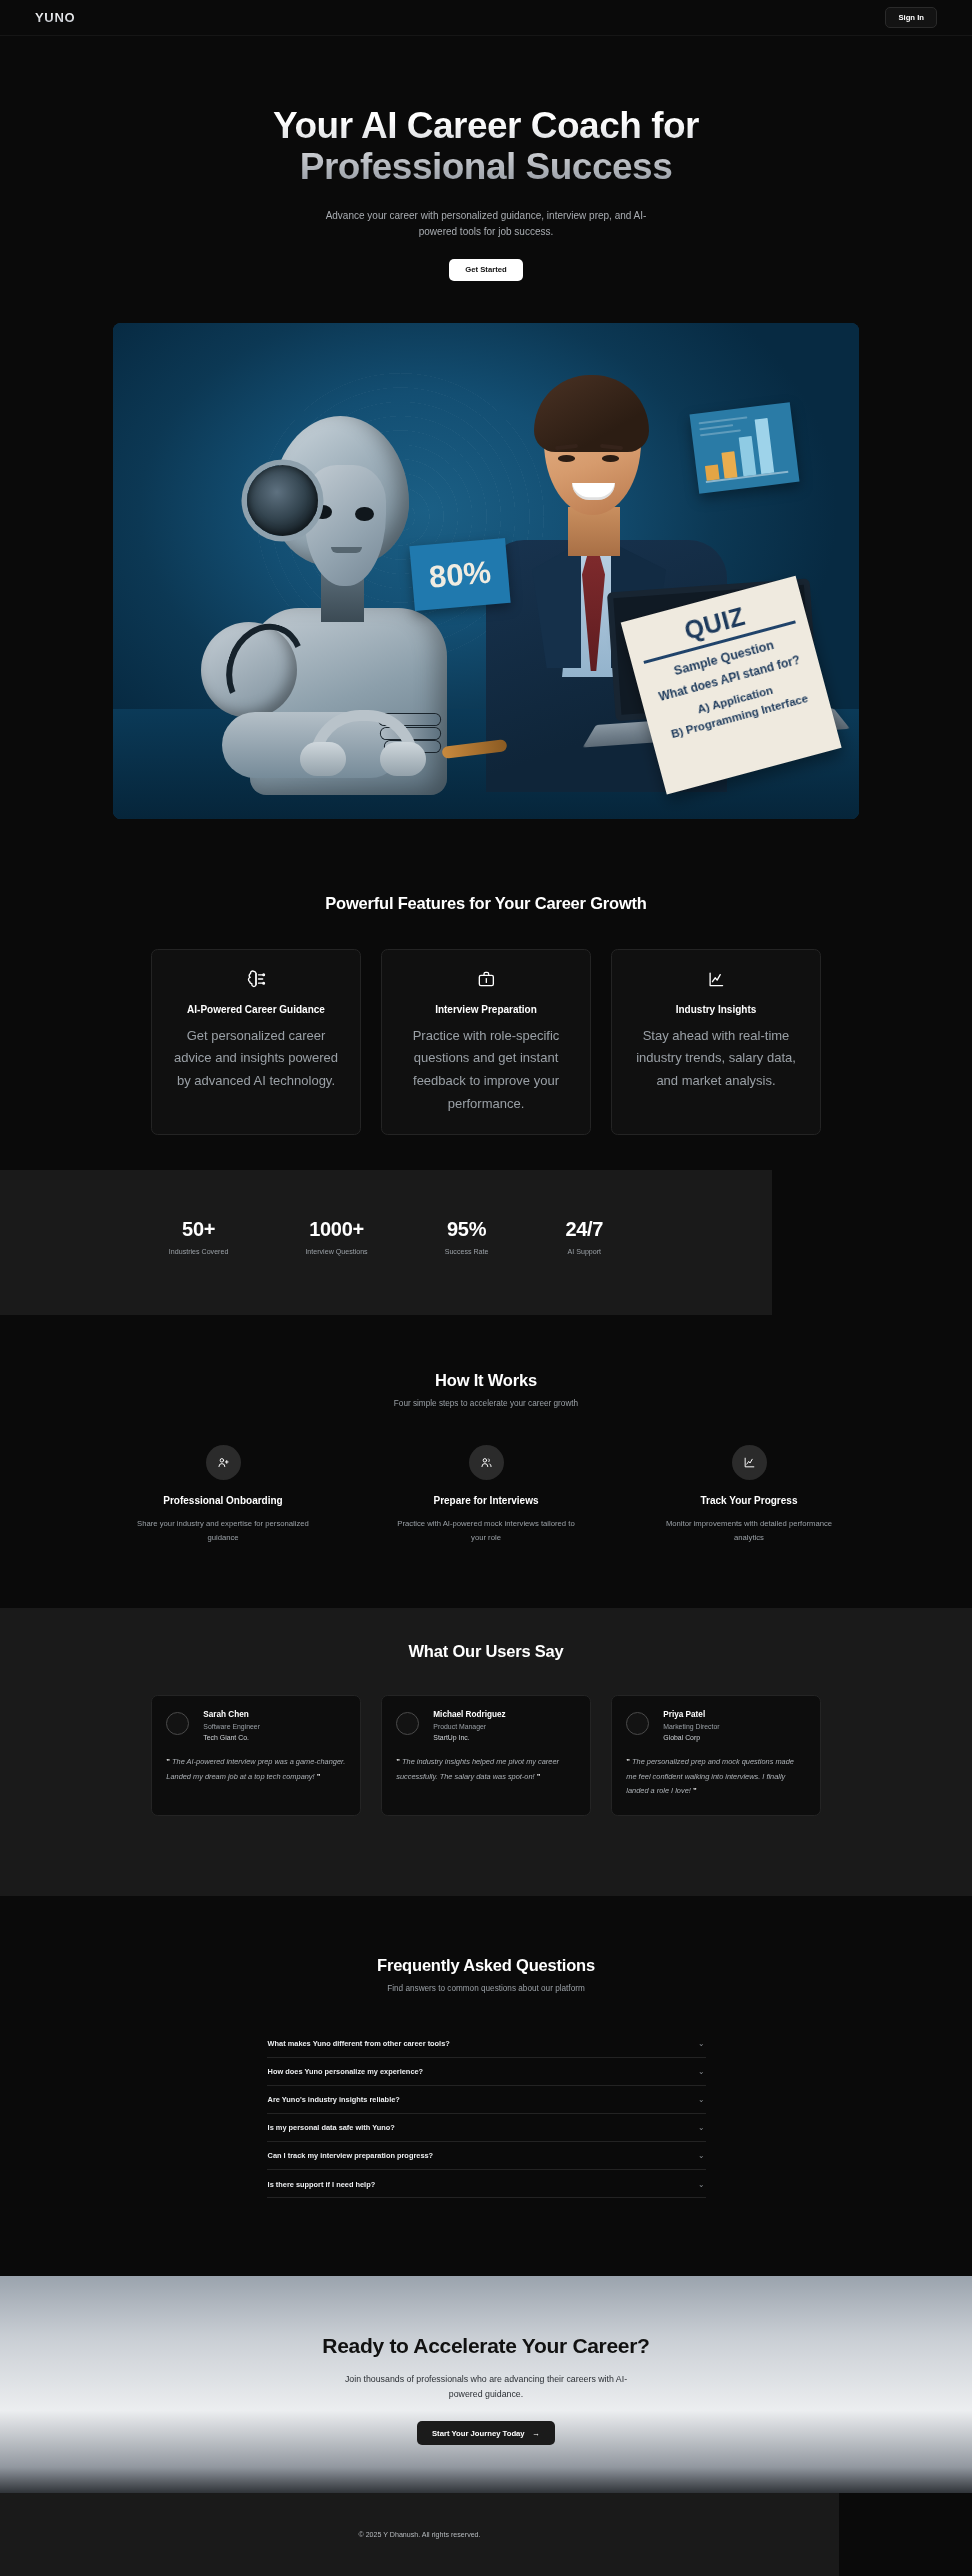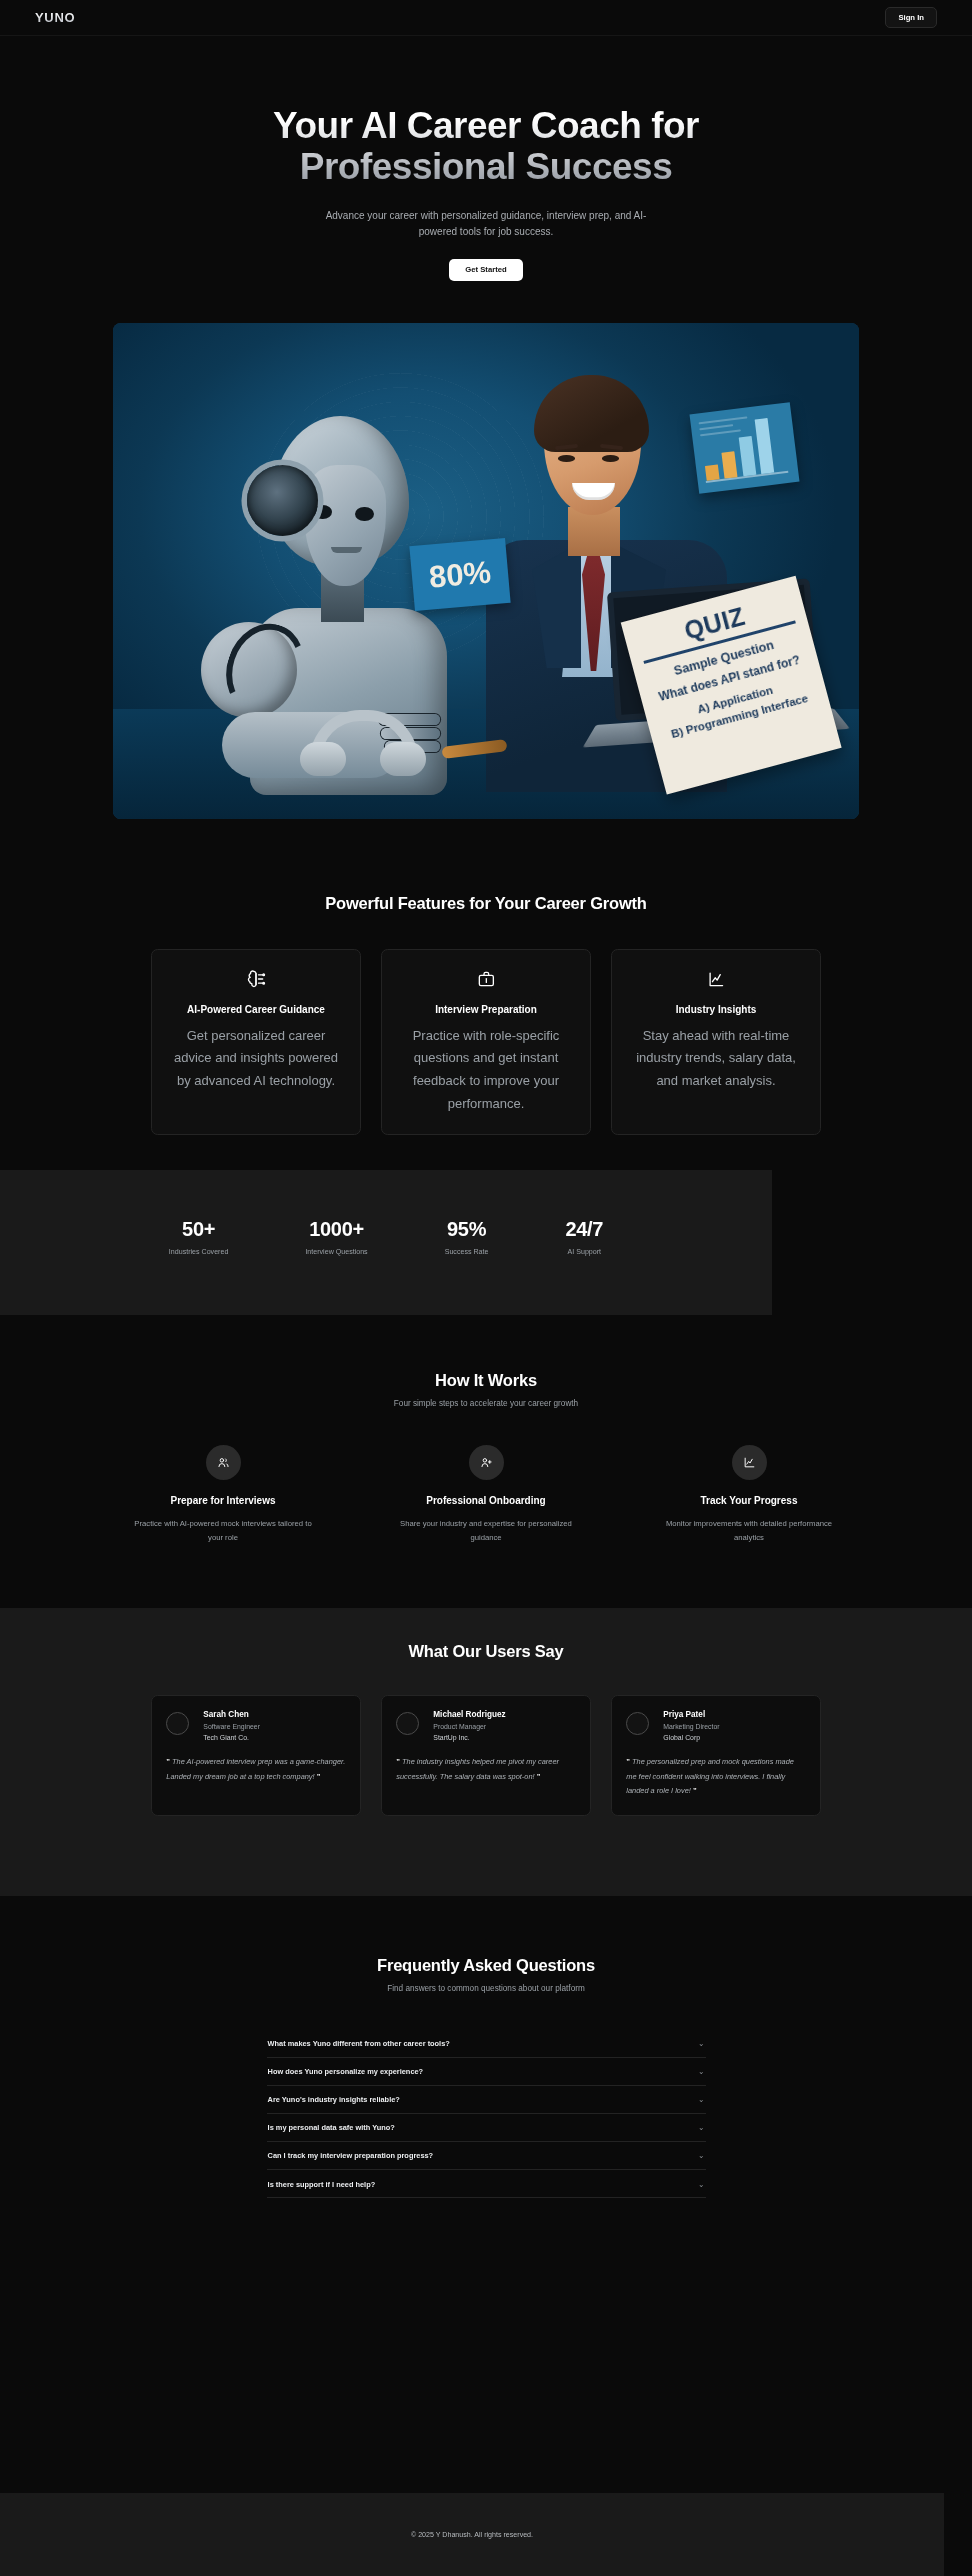--- a/index.html
+++ b/index.html
@@ -343,21 +343,21 @@
   .cta h2 { font-size:21px; font-weight:800; letter-spacing:-0.3px; }
   .cta p { font-size:8.8px; line-height:1.7; color:#2b2f34; margin:14.3px auto 0; width:307px; }
   .cta-btn {
     margin-top:18.7px; display:inline-flex; align-items:center; gap:7.7px;
     background:#1b1b1b; color:#fff; border:none; border-radius:5px;
     padding:7.7px 15.4px; font-size:7.7px; font-weight:700; cursor:pointer;
   }
 
   
   .footer {
-    position:absolute; left:0; width:944px; background:#1a1a1a;
+    position:absolute; left:0; width:839px; background:#1a1a1a;
     display:flex; align-items:center; justify-content:center;
     color:#b6babe; font-size:7.1px;
   }
 </style>
 </head>
 <body>
 
 <div class="page">
 
   <div class="grid-bg" style="height:823px;"></div>
@@ -528,39 +528,39 @@
   <div class="section" style="top:1371px;">
     <div class="sec-title">How It Works</div>
     <div class="sec-sub">Four simple steps to accelerate your career growth</div>
     <div class="steps" style="margin-top:37px;">
 
       <div class="step">
         <div class="circ">
           <svg width="13" height="13" viewBox="0 0 24 24" fill="none" stroke="#fff" stroke-width="1.8" stroke-linecap="round" stroke-linejoin="round">
             <circle cx="9" cy="8" r="3.2"></circle>
               <path d="M3.5 19.5a5.5 5.5 0 0 1 11 0"></path>
-            <path d="M16 5.3a3.2 3.2 0 0 1 0 5.4"></path>
-              <path d="M18 14.6a5.5 5.5 0 0 1 2.5 4.9"></path>
+            <path d="M18 8.5v5"></path>
+              <path d="M15.5 11h5"></path>
           </svg>
         </div>
-        <h4>Prepare for Interviews</h4>
-        <p>Practice with AI-powered mock interviews tailored to your role</p>
+        <h4>Professional Onboarding</h4>
+        <p>Share your industry and expertise for personalized guidance</p>
       </div>
 
       <div class="step">
         <div class="circ">
           <svg width="13" height="13" viewBox="0 0 24 24" fill="none" stroke="#fff" stroke-width="1.8" stroke-linecap="round" stroke-linejoin="round">
             <circle cx="9" cy="8" r="3.2"></circle>
               <path d="M3.5 19.5a5.5 5.5 0 0 1 11 0"></path>
-            <path d="M18 8.5v5"></path>
-              <path d="M15.5 11h5"></path>
+            <path d="M16 5.3a3.2 3.2 0 0 1 0 5.4"></path>
+              <path d="M18 14.6a5.5 5.5 0 0 1 2.5 4.9"></path>
           </svg>
         </div>
-        <h4>Professional Onboarding</h4>
-        <p>Share your industry and expertise for personalized guidance</p>
+        <h4>Prepare for Interviews</h4>
+        <p>Practice with AI-powered mock interviews tailored to your role</p>
       </div>
 
       <div class="step">
         <div class="circ">
           <svg width="13" height="13" viewBox="0 0 24 24" fill="none" stroke="#fff" stroke-width="1.8" stroke-linecap="round" stroke-linejoin="round">
             <path d="M4 4v16h16"></path>
               <path d="M7 15l3.5-5 2.5 3 4-7"></path>
           </svg>
         </div>
         <h4>Track Your Progress</h4>
@@ -649,19 +649,27 @@
         <div class="faq-q">Can I track my interview preparation progress?</div>
         <div class="chev">⌄</div>
       </div>
       <div class="faq-row">
         <div class="faq-q">Is there support if I need help?</div>
         <div class="chev">⌄</div>
       </div>
     </div>
   </div>
 
+  <div class="cta" style="top:2276px; height:217px; padding-top:58px;">
+    <h2>Ready to Accelerate Your Career?</h2>
+    <p>Join thousands of professionals who are advancing their careers with AI-powered guidance.</p>
+    <button class="cta-btn">
+      <span>Start Your Journey Today</span>
+      <span>→</span>
+    </button>
+  </div>
 
   <div class="footer" style="top:2493px; height:83px;">
     <div>© 2025 Y Dhanush. All rights reserved.</div>
   </div>
 
 </div>
 
 
 </body></html>

